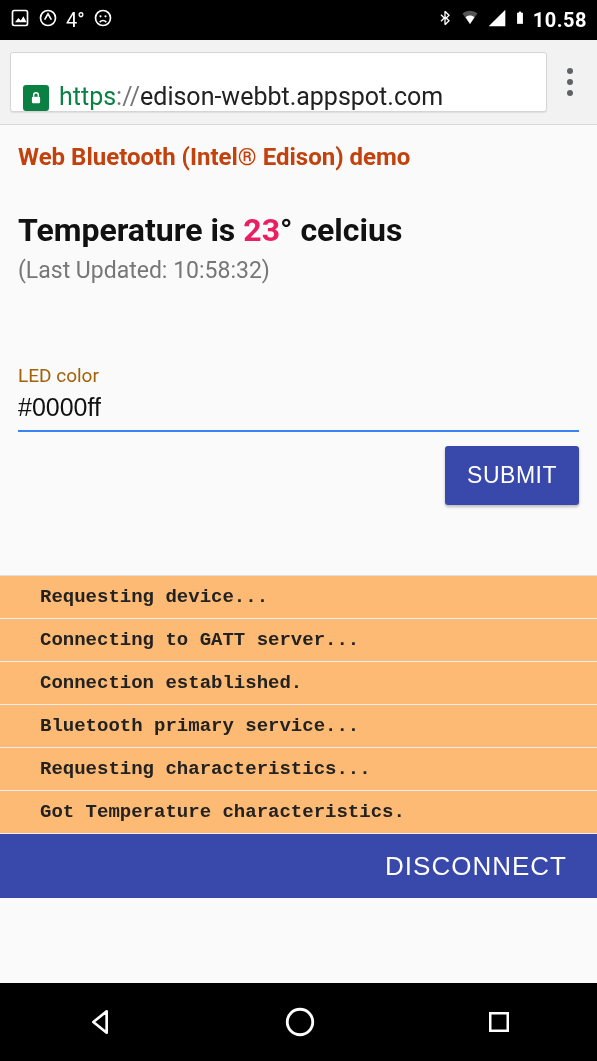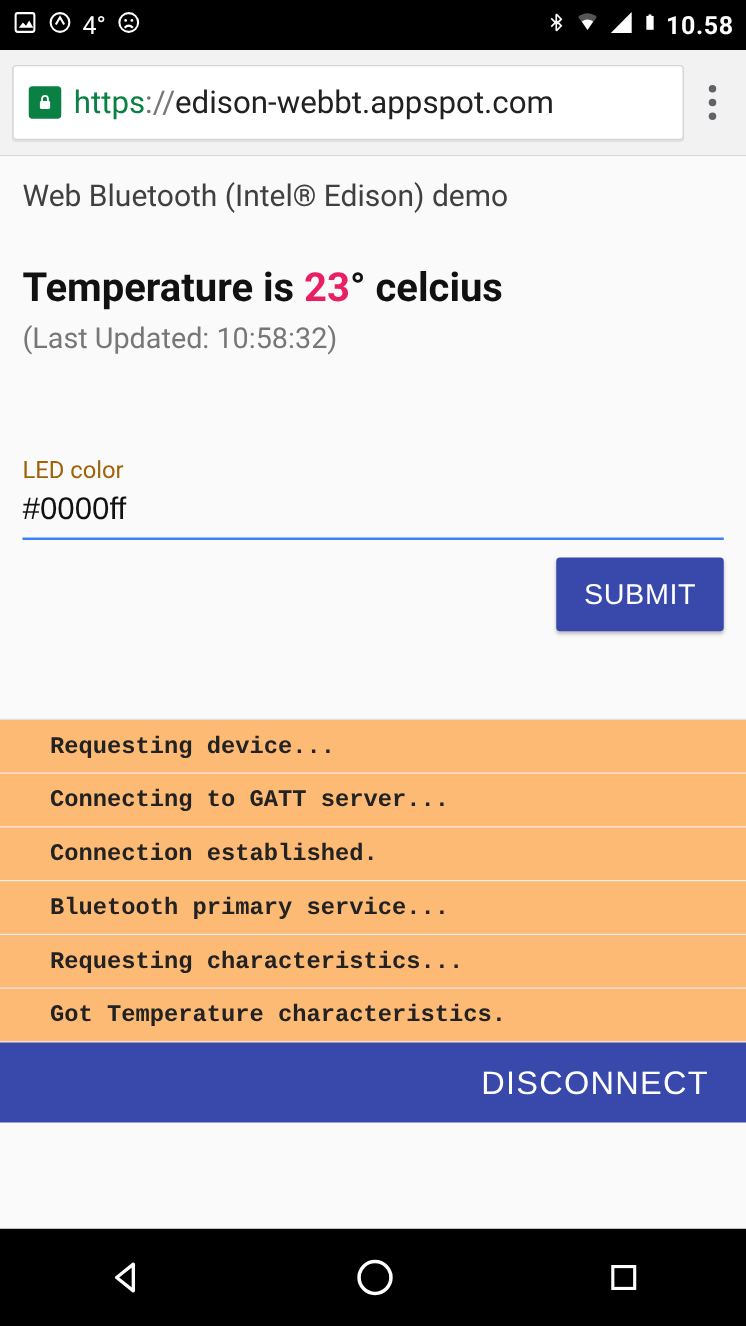--- a/index.html
+++ b/index.html
@@ -7,33 +7,33 @@
   .screen { width: 597px; height: 1061px; display: flex; flex-direction: column; background: #fff; }
 
   
   .status-bar { height: 40px; background: #000; color: #fff; display: flex; align-items: center; justify-content: space-between; padding: 0 10px; font-size: 20px; }
   .status-left, .status-right { display: flex; align-items: center; gap: 8px; }
   .status-right { gap: 6px; }
   .clock { font-weight: 700; letter-spacing: 0.5px; }
 
   
   .chrome-bar { background: #f2f2f2; padding: 12px 10px; border-bottom: 1px solid #d8d8d8; display: flex; align-items: center; }
-  .omnibox { flex: 1; background: #fff; border: 1px solid #d5d5d5; border-radius: 3px; height: 60px; display: flex; align-items: center; padding: 0 12px; box-shadow: 0 1px 1px rgba(0,0,0,0.08); }
+  .omnibox { flex: 1; background: #fff; border: 1px solid #d5d5d5; border-radius: 3px; height: 60px; display: flex; align-items: flex-end; padding: 0 12px; box-shadow: 0 1px 1px rgba(0,0,0,0.08); }
   .lock { width: 26px; height: 26px; background: #0b8043; border-radius: 3px; display: flex; align-items: center; justify-content: center; margin-right: 10px; }
   .url { font-size: 25px; color: #333; white-space: nowrap; overflow: hidden; }
   .url .scheme { color: #0b8043; }
   .url .sep { color: #757575; }
   .url .host { color: #212121; }
   .kebab { width: 40px; display: flex; flex-direction: column; align-items: center; gap: 5px; padding-left: 6px; }
   .kebab span { width: 6px; height: 6px; background: #5f6368; border-radius: 50%; }
 
   
   .page { flex: 1; background: #fafafa; display: flex; flex-direction: column; overflow: hidden; }
   .page-inner { padding: 18px 18px 0 18px; }
-  .demo-title { font-size: 24px; color: #404040; font-weight: 400; margin-bottom: 40px; }
+  .demo-title { font-size: 24px; color: #c2410c; font-weight: 700; margin-bottom: 40px; }
   .temp-line { font-size: 32px; font-weight: 700; color: #111; }
   .temp-value { color: #e91e63; }
   .updated { font-size: 23px; color: #777; margin-top: 8px; }
 
   .field-block { margin-top: 80px; }
   .field-label { font-size: 19px; color: #a16207; }
   .text-input { width: 100%; border: none; border-bottom: 2px solid #3b82f6; background: transparent; font-size: 25px; padding: 6px 0 8px 0; color: #111; outline: none; }
   .submit-row { display: flex; justify-content: flex-end; margin-top: 14px; }
   .btn { background: #3949ab; color: #fff; font-size: 23px; font-weight: 500; padding: 16px 22px; border: none; border-radius: 3px; letter-spacing: 0.5px; cursor: pointer; box-shadow: 0 2px 3px rgba(0,0,0,0.25); }
 

